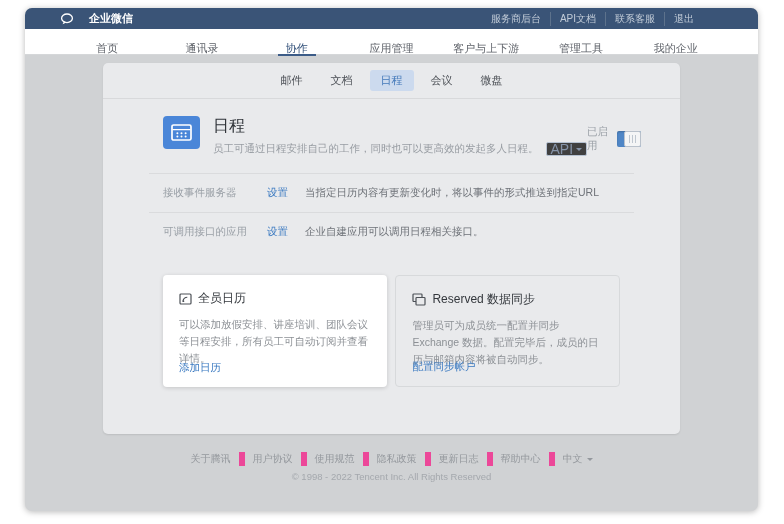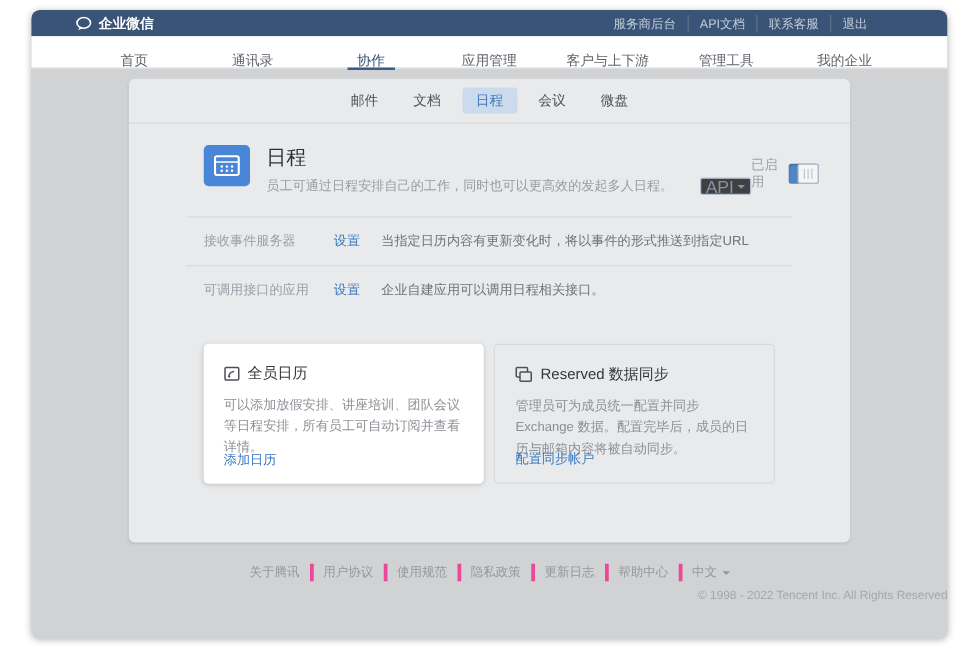--- a/index.html
+++ b/index.html
@@ -3,21 +3,21 @@
 <meta charset="utf-8">
 <style>
   * { margin:0; padding:0; box-sizing:border-box; }
   html,body { width:784px; height:524px; background:#ffffff; font-family:"Liberation Sans", sans-serif; }
   .canvas { position:relative; width:784px; height:524px; background:#fff; overflow:hidden; }
   .window { position:absolute; left:25px; top:8px; width:733px; height:503px; border-radius:7px;
             overflow:hidden; background:#d0d2d4; box-shadow:0 1px 6px rgba(0,0,0,.28); }
 
   
   .topbar { height:21px; background:#3a5477; display:flex; align-items:center; padding:0 55px 0 35px; }
-  .brand { display:flex; align-items:center; gap:5px; color:#ffffff; font-size:11px; font-weight:bold; cursor:pointer; }
+  .brand { display:flex; align-items:center; gap:15px; color:#ffffff; font-size:11px; font-weight:bold; cursor:pointer; }
   .topbar-links { margin-left:auto; display:flex; align-items:center; font-size:10px; color:#c2ccd8; }
   .tlink { padding:0 9px; cursor:pointer; }
   .tlink + .tlink { border-left:1px solid #5d728c; border-left:1px solid #5d728c; }
 
   
   .navbar { height:26px; background:#ffffff; border-bottom:1px solid #d5d7d9;
             display:grid; grid-template-columns:repeat(7,1fr); padding:12px 35px; }
   .nav-item { position:relative; display:flex; align-items:center; justify-content:center;
               font-size:11px; color:#5f636a; cursor:pointer; }
   .nav-item.active { color:#33517a; }
@@ -32,21 +32,21 @@
   .tabs { height:36px; display:flex; align-items:center; justify-content:center; gap:6px;
           border-bottom:1px solid #d8d9db; }
   .tab { font-size:11px; color:#4c5056; padding:3px 11px; border-radius:3px; cursor:pointer; }
   .tab.active { background:#ccdaee; color:#4479ba; }
 
   .app-header { display:flex; align-items:flex-start; padding:17px 56px 0 60px; }
   .app-icon { width:37px; height:33px; background:#4a86d8; border-radius:4px; flex:none;
               display:flex; align-items:center; justify-content:center; }
   .app-meta { margin-left:13px; }
   .app-title { font-size:16px; color:#2e3237; }
-  .app-sub { margin-top:5px; font-size:10.5px; color:#989da3; display:flex; align-items:center; gap:21px; white-space:nowrap; }
+  .app-sub { margin-top:5px; font-size:10.5px; color:#989da3; display:flex; align-items:center; gap:7px; white-space:nowrap; }
   .api-badge { display:inline-flex; align-items:center; gap:3px; border:1px solid #b6c2d2; color:#8593a8;
                font-size:14px; height:14px; padding:0 4px; border-radius:2px; background:#404040; cursor:pointer; }
   .caret-down { width:0; height:0; border-left:3px solid transparent; border-right:3px solid transparent;
                 border-top:3.5px solid #8593a8; }
   .header-right { margin-left:auto; display:flex; align-items:center; gap:8px; margin-top:9px; }
   .status-label { font-size:10.5px; color:#9aa0a7; }
   .toggle { width:35px; height:16px; background:#4f86c6; border-radius:2px; position:relative; cursor:pointer;
             box-shadow:inset 0 1px 2px rgba(0,0,0,.2); }
   .toggle .knob { position:absolute; right:0; top:0; width:17px; height:16px; background:#f4f5f6;
             border:1px solid #b9c1cb; border-radius:2px; display:flex; align-items:center; justify-content:center; gap:2px; }
@@ -63,22 +63,22 @@
   .card { width:245px; height:112px; border-radius:4px; padding:15px 16px; position:relative; }
   .card.primary { background:#ffffff; box-shadow:0 1px 4px rgba(0,0,0,.16); }
   .card.secondary { border:1px solid #d7d9db; }
   .card-title { display:flex; align-items:center; gap:6px; font-size:12px; color:#33373c; }
   .card-desc { margin-top:9px; font-size:10.5px; color:#8c9095; line-height:1.62; }
   .card-link { position:absolute; left:16px; bottom:12px; font-size:10.5px; color:#3878c0; cursor:pointer; }
 
   .footer { margin-top:14px; text-align:center; }
   .footer-links { display:inline-flex; align-items:center; font-size:10px; color:#94989d; }
   .flink { padding:0 8px; cursor:pointer; display:inline-flex; align-items:center; gap:4px; }
-  .flink + .flink { border-left:3px solid #ec4899; }
-  .copyright { margin-top:5px; font-size:9.5px; color:#a4a8ad;text-align:right; }
+  .flink + .flink { border-left:6px solid #ec4899; }
+  .copyright { margin-top:5px; font-size:9.5px; color:#a4a8ad; }
 </style>
 </head>
 <body>
 
 <div class="canvas">
   <div class="window">
 
     <div class="topbar">
       <div class="brand">
         <span style="display:flex;">

